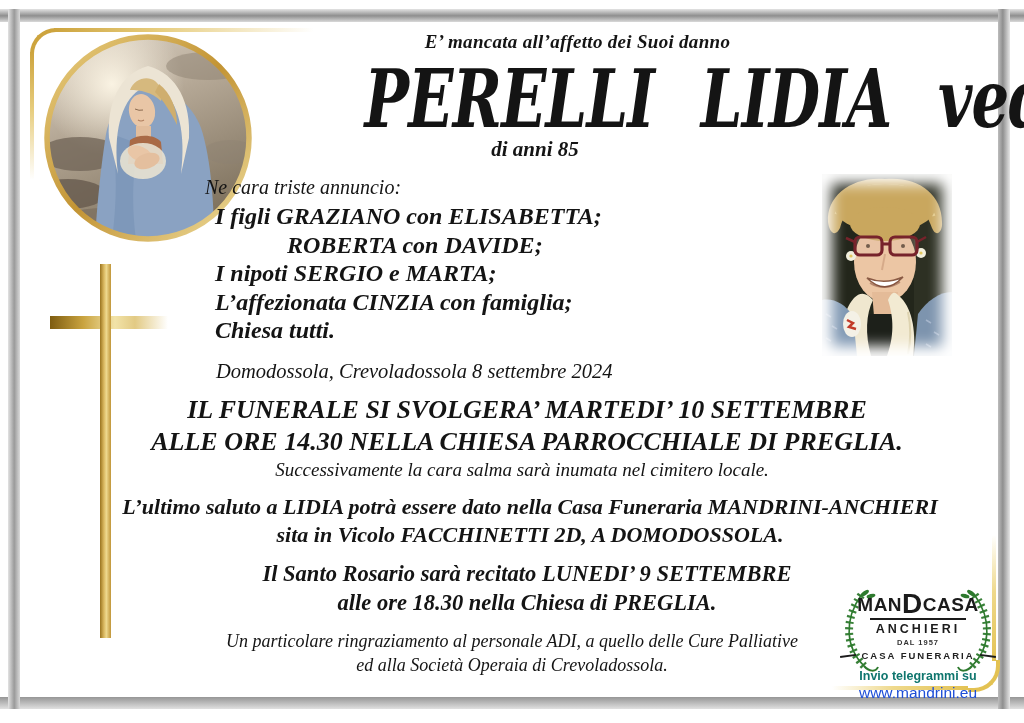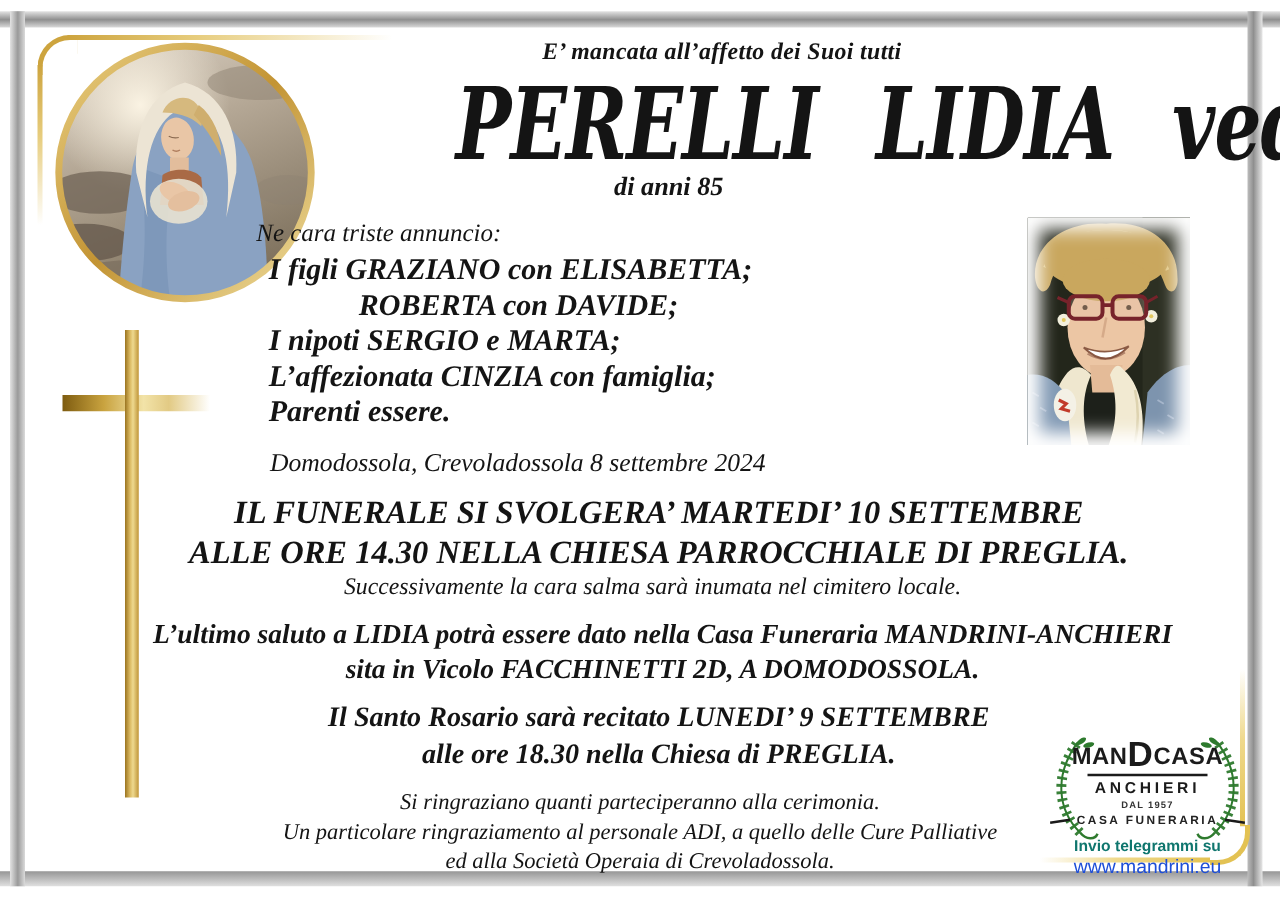--- a/index.html
+++ b/index.html
@@ -189,33 +189,33 @@
 
       <path d="M0,126 C12,124 23,130 31,142 L35,182 L0,182 Z" fill="#8199b4"></path>
       <path d="M130,118 C117,118 105,127 96,140 L92,182 L130,182 Z" fill="#829ab6" opacity="0.95"></path>
       <path d="M4,140 l5,3 M10,152 l5,3 M4,164 l5,3 M104,146 l5,3 M112,158 l5,3 M104,170 l5,3" stroke="#aebdd2" stroke-width="1.5" opacity="0.8"></path>
 
       <ellipse cx="30" cy="150" rx="9" ry="13" fill="#f4f1e6"></ellipse>
       <path d="M25,146 l6,3 l-4,4 l7,2" stroke="#c23b2a" stroke-width="2.5" fill="none"></path>
     </svg>
   </div>
 
-  <div class="txt intro">E’ mancata all’affetto dei Suoi tutti</div>
+  <div class="txt intro">E’ mancata all’affetto dei Suoi danno</div>
   <div class="txt title">
     <span>PERELLI LIDIA ved. GLOBO</span>
   </div>
   <div class="txt age">di anni 85</div>
   <div class="txt announce">Ne cara triste annuncio:</div>
 
   <div class="txt family">
     <div>I figli GRAZIANO con ELISABETTA;</div>
     <div class="indent">ROBERTA con DAVIDE;</div>
     <div>I nipoti SERGIO e MARTA;</div>
     <div>L’affezionata CINZIA con famiglia;</div>
-    <div>Parenti essere.</div>
+    <div>Chiesa tutti.</div>
   </div>
 
   <div class="txt placedate">Domodossola, Crevoladossola 8 settembre 2024</div>
 
   <div class="txt funeral">
     <div>IL FUNERALE SI SVOLGERA’ MARTEDI’ 10 SETTEMBRE</div>
     <div>ALLE ORE 14.30 NELLA CHIESA PARROCCHIALE DI PREGLIA.</div>
   </div>
 
   <div class="txt burial">Successivamente la cara salma sarà inumata nel cimitero locale.</div>
@@ -224,21 +224,20 @@
     <div>L’ultimo saluto a LIDIA potrà essere dato nella Casa Funeraria MANDRINI-ANCHIERI</div>
     <div>sita in Vicolo FACCHINETTI 2D, A DOMODOSSOLA.</div>
   </div>
 
   <div class="txt rosary">
     <div>Il Santo Rosario sarà recitato LUNEDI’ 9 SETTEMBRE</div>
     <div>alle ore 18.30 nella Chiesa di PREGLIA.</div>
   </div>
 
   <div class="txt thanks">
-    <div>Si ringraziano quanti parteciperanno alla cerimonia.</div>
     <div>Un particolare ringraziamento al personale ADI, a quello delle Cure Palliative</div>
     <div>ed alla Società Operaia di Crevoladossola.</div>
   </div>
 
   <div class="logo">
     <svg class="wreath" viewBox="0 0 160 90">
       <g stroke="#2e7a2e" fill="none">
 
         <path d="M26,80 C8,62 5,34 24,8" stroke-width="1.6"></path>
         <path d="M26,80 C8,62 5,34 24,8" stroke-width="8" stroke-dasharray="2.2 3.6" opacity="0.95"></path>

